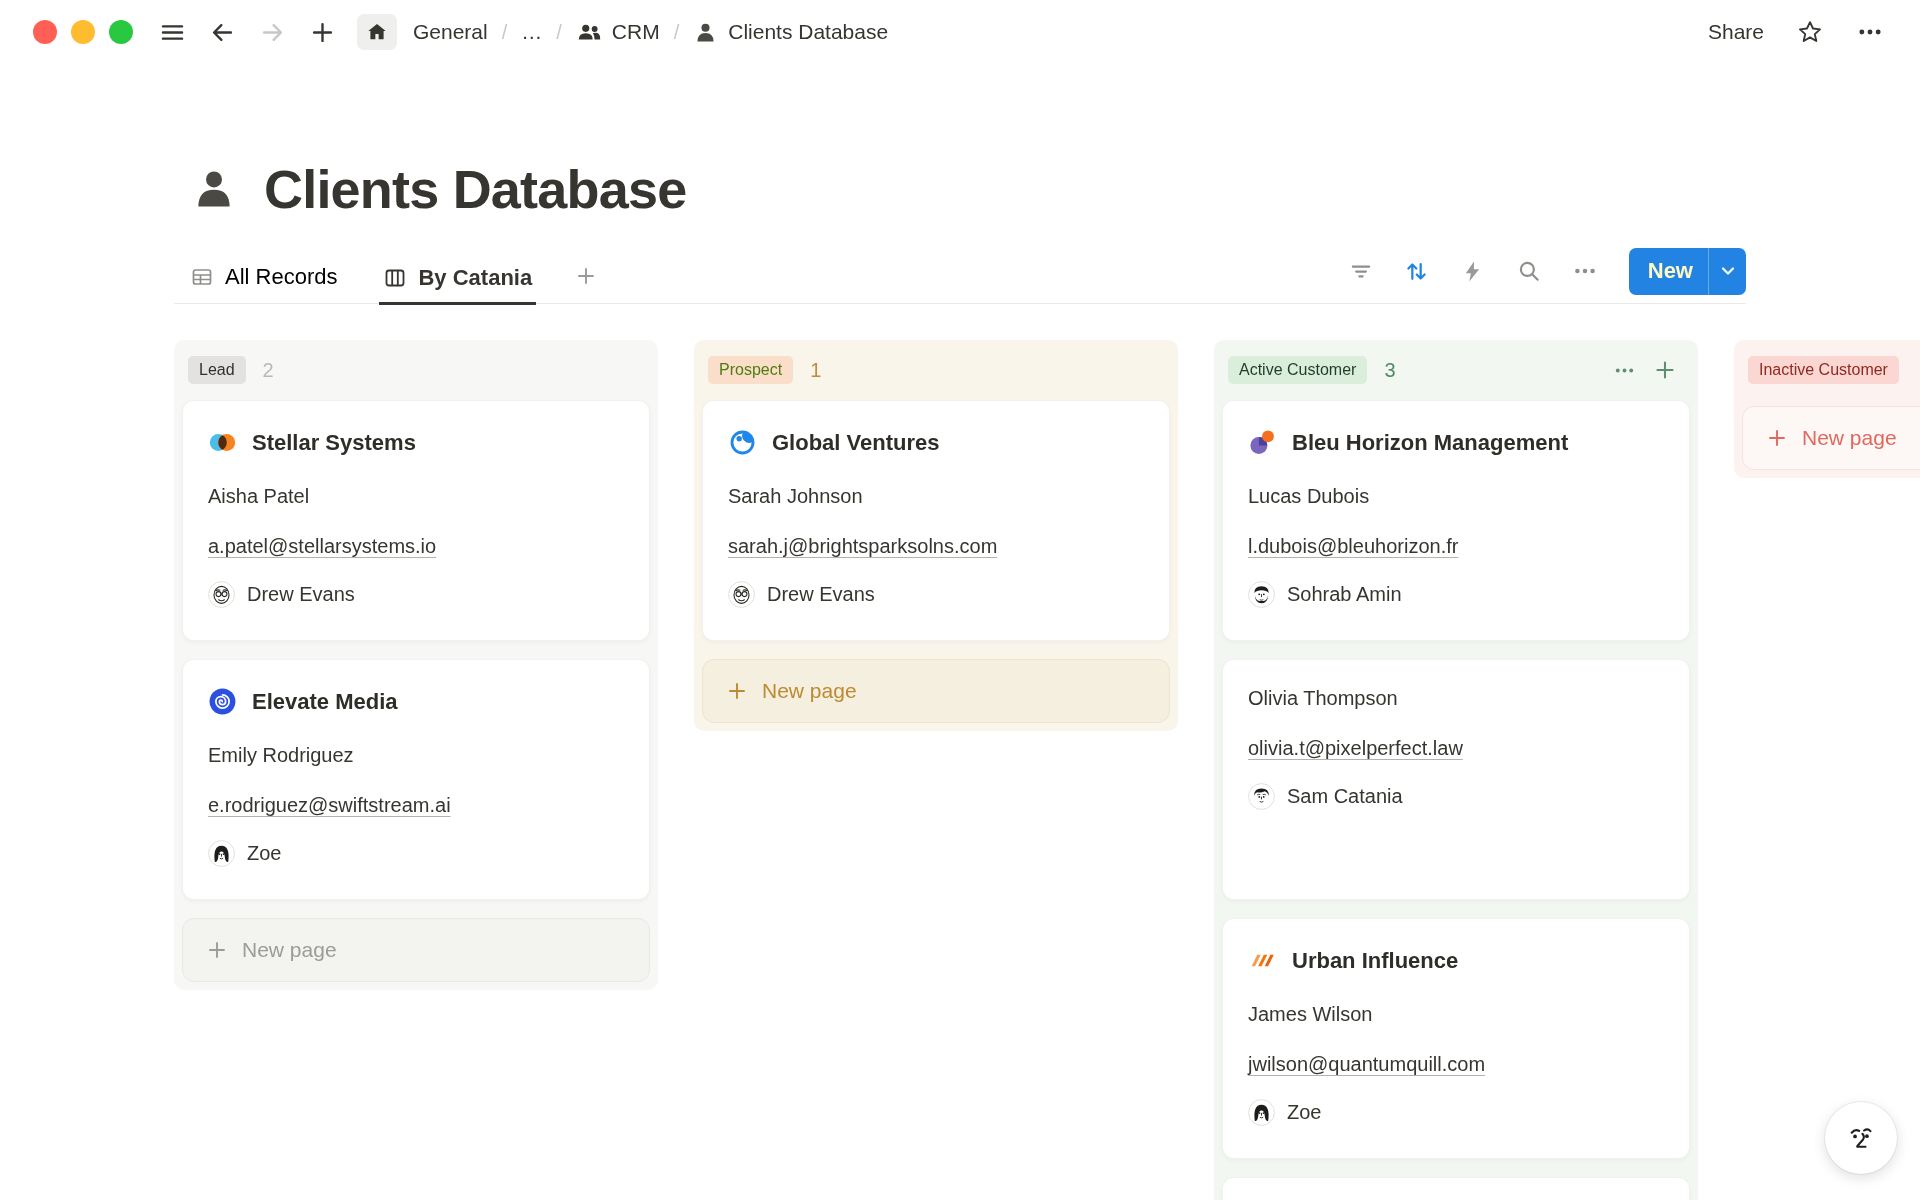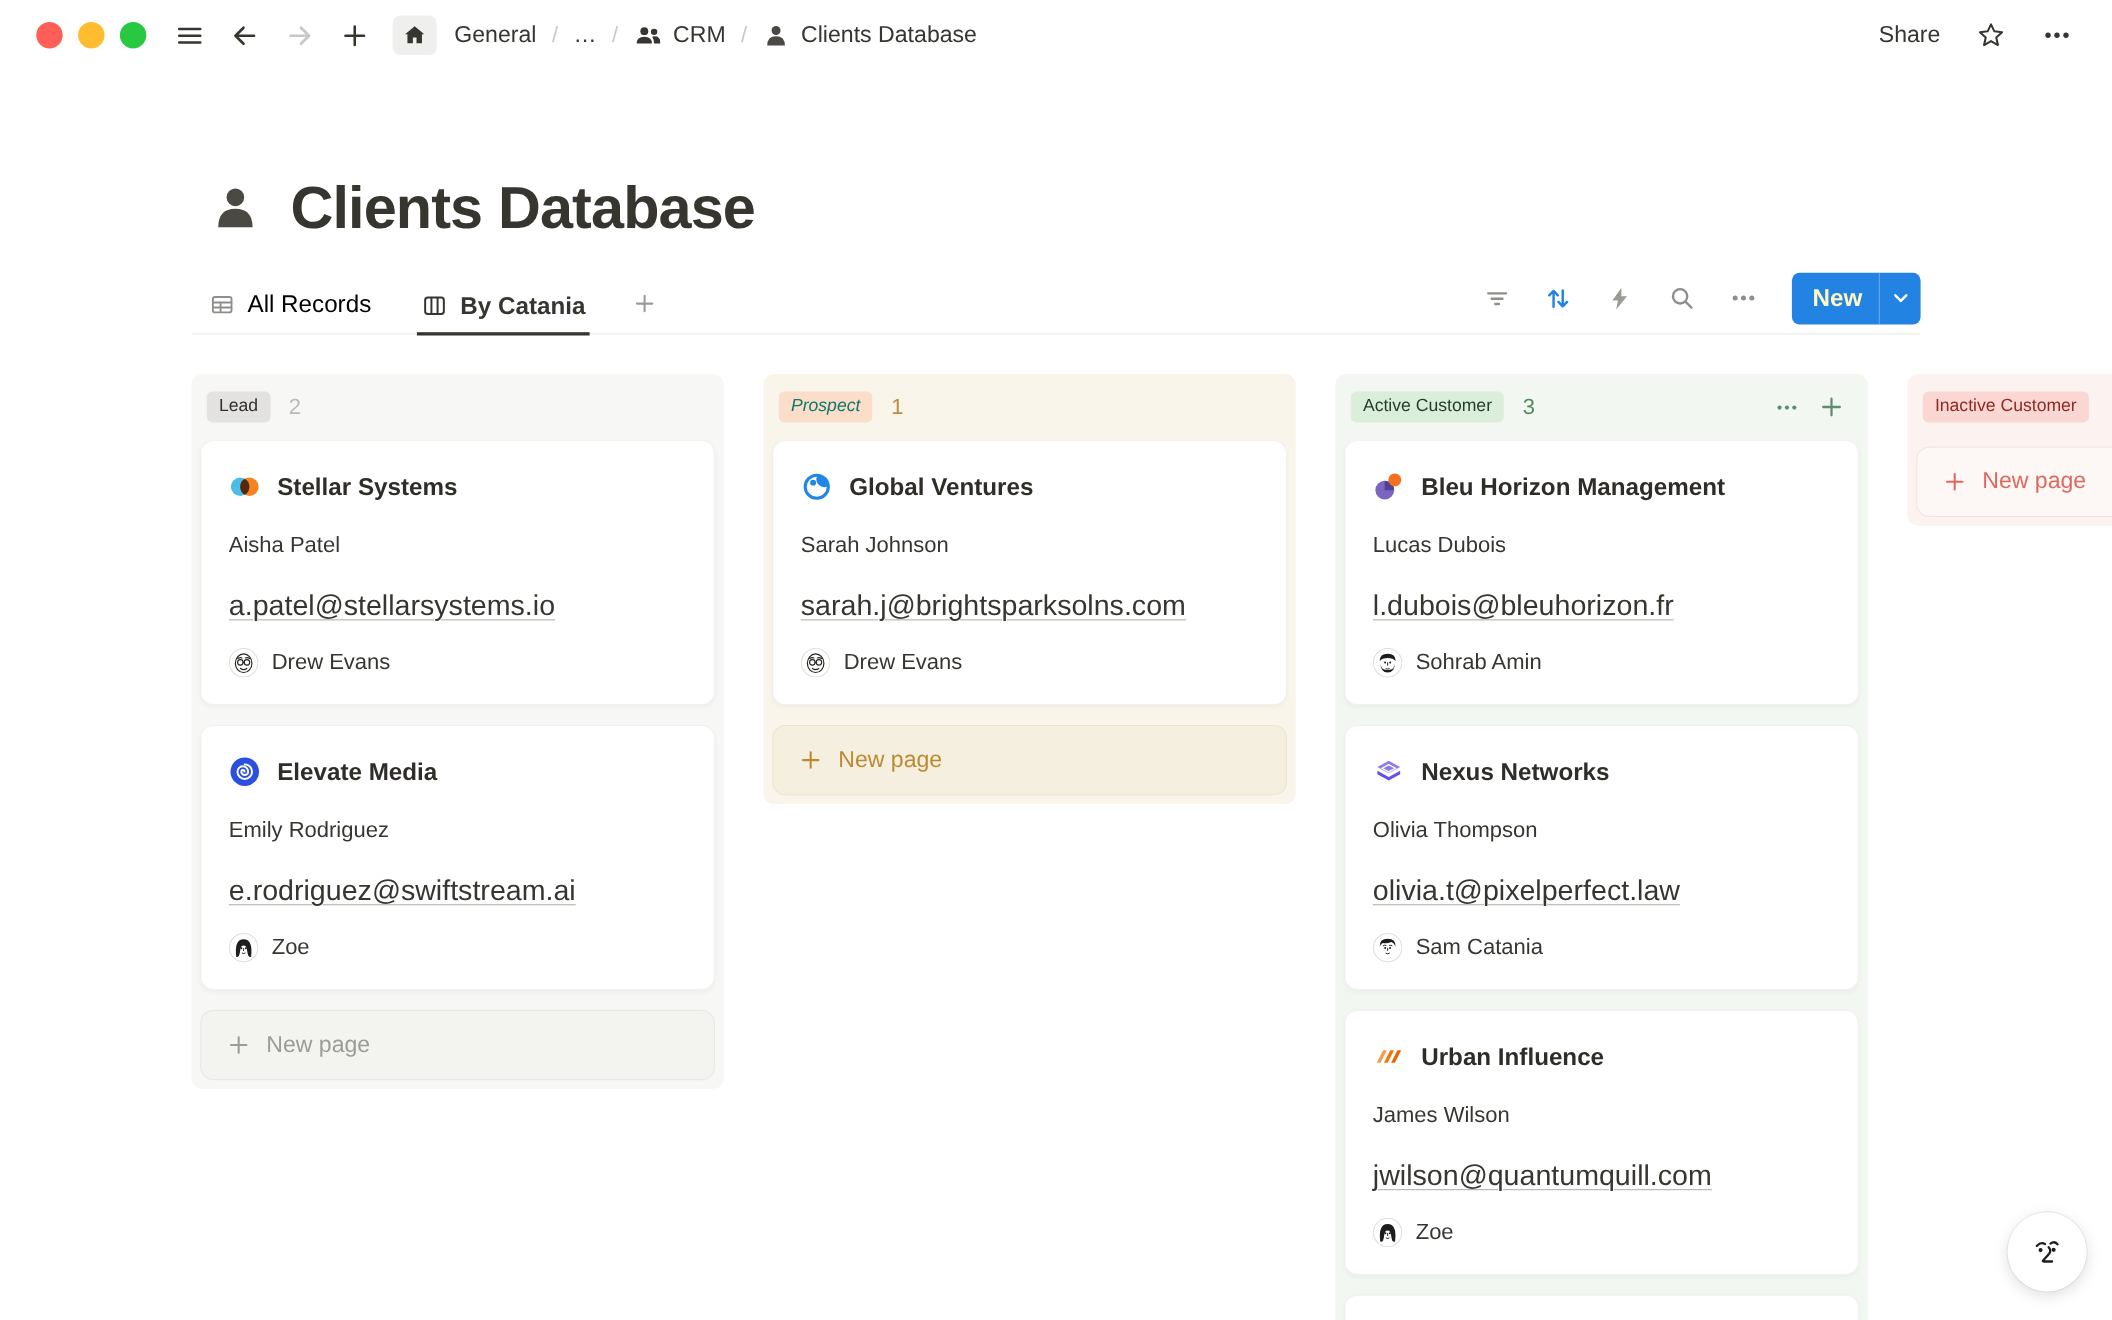--- a/index.html
+++ b/index.html
@@ -57,21 +57,21 @@
   .col-act { display:flex; align-items:center; }
 
   .card { background:#fff; border:1px solid rgba(0,0,0,0.055); border-radius:12px;
     box-shadow:0 2px 4px rgba(15,15,15,0.035); padding:27px 25px 24px; margin-bottom:18px;
     min-height:241px; cursor:pointer; }
   .card-title-row { display:flex; align-items:center; gap:15px; margin-bottom:28px; }
   .logo svg { width:29px; height:29px; }
   .card-title { font-size:22px; font-weight:600; margin:0; color:#2F2D28; }
   .card-contact { font-size:20px; margin-bottom:27px; }
   .card-email-row { margin-bottom:23px; }
-  .card-email { font-size:26px; text-decoration:underline; text-decoration-thickness:1px;
+  .card-email { font-size:20px; text-decoration:underline; text-decoration-thickness:1px;
     text-decoration-color:rgba(55,53,47,0.38); text-underline-offset:4px; }
   .card-owner { display:flex; align-items:center; gap:12px; font-size:20px; }
   .avatar svg { width:27px; height:27px; }
   .card.partial { height:360px; min-height:0; margin-bottom:0; }
 
   .new-page { width:100%; height:64px; border-radius:12px; border:1px solid;
     display:flex; align-items:center; gap:13px; padding-left:22px; font-size:21px; font-weight:500; margin-top:6px; }
   .np-plus { display:flex; align-items:center; }
 
   
@@ -300,21 +300,21 @@
         <span class="np-plus">
           <svg width="24" height="24" viewBox="0 0 24 24" fill="none" stroke="#9C9B98" stroke-width="1.9" stroke-linecap="round">
             <path d="M12 5v14M5 12h14"></path>
           </svg>
         </span>
         <span>New page</span>
       </button>
     </section>
     <section class="column" style="background: rgb(249, 245, 235);">
       <div class="col-header">
-        <span class="col-pill" style="background: rgb(250, 222, 201); color: #0f766e; font-style: italic;">Prospect</span>
+        <span class="col-pill" style="background: rgb(250, 222, 201); color: #4d7c0f;">Prospect</span>
         <span class="col-count" style="color: rgb(190, 140, 62);">1</span>
       </div>
       <article class="card">
         <div class="card-title-row">
           <span class="logo">
             <svg viewBox="0 0 28 28">
               <circle cx="14" cy="14" r="11.5" fill="#1F87E8"></circle>
               <path d="M14 5.2a8.8 8.8 0 1 0 8.8 8.8A7 7 0 0 1 14 5.2Z" fill="#fff"></path>
               <circle cx="10.8" cy="10.4" r="2.6" fill="#1F87E8"></circle>
             </svg>
@@ -385,30 +385,20 @@
               <path d="M7.2 14.6q.3 8.6 6.8 8.6t6.8-8.6q-.9 4.8-3 5.6-1.6.6-3.8.6t-3.8-.6q-2.1-.8-3-5.6Z" fill="#1E1D1B"></path>
               <circle cx="11.6" cy="13.8" r=".95" fill="#1E1D1B"></circle>
               <circle cx="16.4" cy="13.8" r=".95" fill="#1E1D1B"></circle>
               <path d="M14 14v2.3M12.5 19.6q1.5.9 3 0" stroke="#1E1D1B" stroke-width=".9" fill="none" stroke-linecap="round"></path>
             </svg>
           </span>
           <span>Sohrab Amin</span>
         </div>
       </article>
       <article class="card">
-        <div class="card-title-row">
-          <span class="logo">
-            <svg viewBox="0 0 28 28">
-              <path d="M14 4.5 24 10 14 15.5 4 10Z" fill="#8A7BF2"></path>
-              <path d="M4 13.2 14 18.7l10-5.5v3L14 21.7 4 16.2Z" fill="#6352E8"></path>
-              <path d="M14 7.8 19.8 11 14 14.2 8.2 11Z" fill="none" stroke="#fff" stroke-width="1.2"></path>
-            </svg>
-          </span>
-          <h3 class="card-title">Nexus Networks</h3>
-        </div>
         <div class="card-contact">Olivia Thompson</div>
         <div class="card-email-row"><a class="card-email">olivia.t@pixelperfect.law</a></div>
         <div class="card-owner">
           <span class="avatar">
             <svg viewBox="0 0 28 28">
               <circle cx="14" cy="14" r="13.4" fill="#fff" stroke="#E0DFDC"></circle>
               <path d="M6.6 13.2Q6 5.6 14 5.6q8 0 7.4 7.6-1-3.6-4-4.6-4 2-8 1-2.3 1-2.8 3.6Z" fill="#1E1D1B"></path>
               <circle cx="11.7" cy="14.4" r=".95" fill="#1E1D1B"></circle>
               <circle cx="16.3" cy="14.4" r=".95" fill="#1E1D1B"></circle>
               <path d="M14 14.6v2M12.4 19.4q1.6 1.1 3.2 0M9.9 12.1q1.3-.7 2.4-.3M15.7 11.8q1.2-.4 2.4.3" stroke="#1E1D1B" stroke-width=".9" fill="none" stroke-linecap="round"></path>

